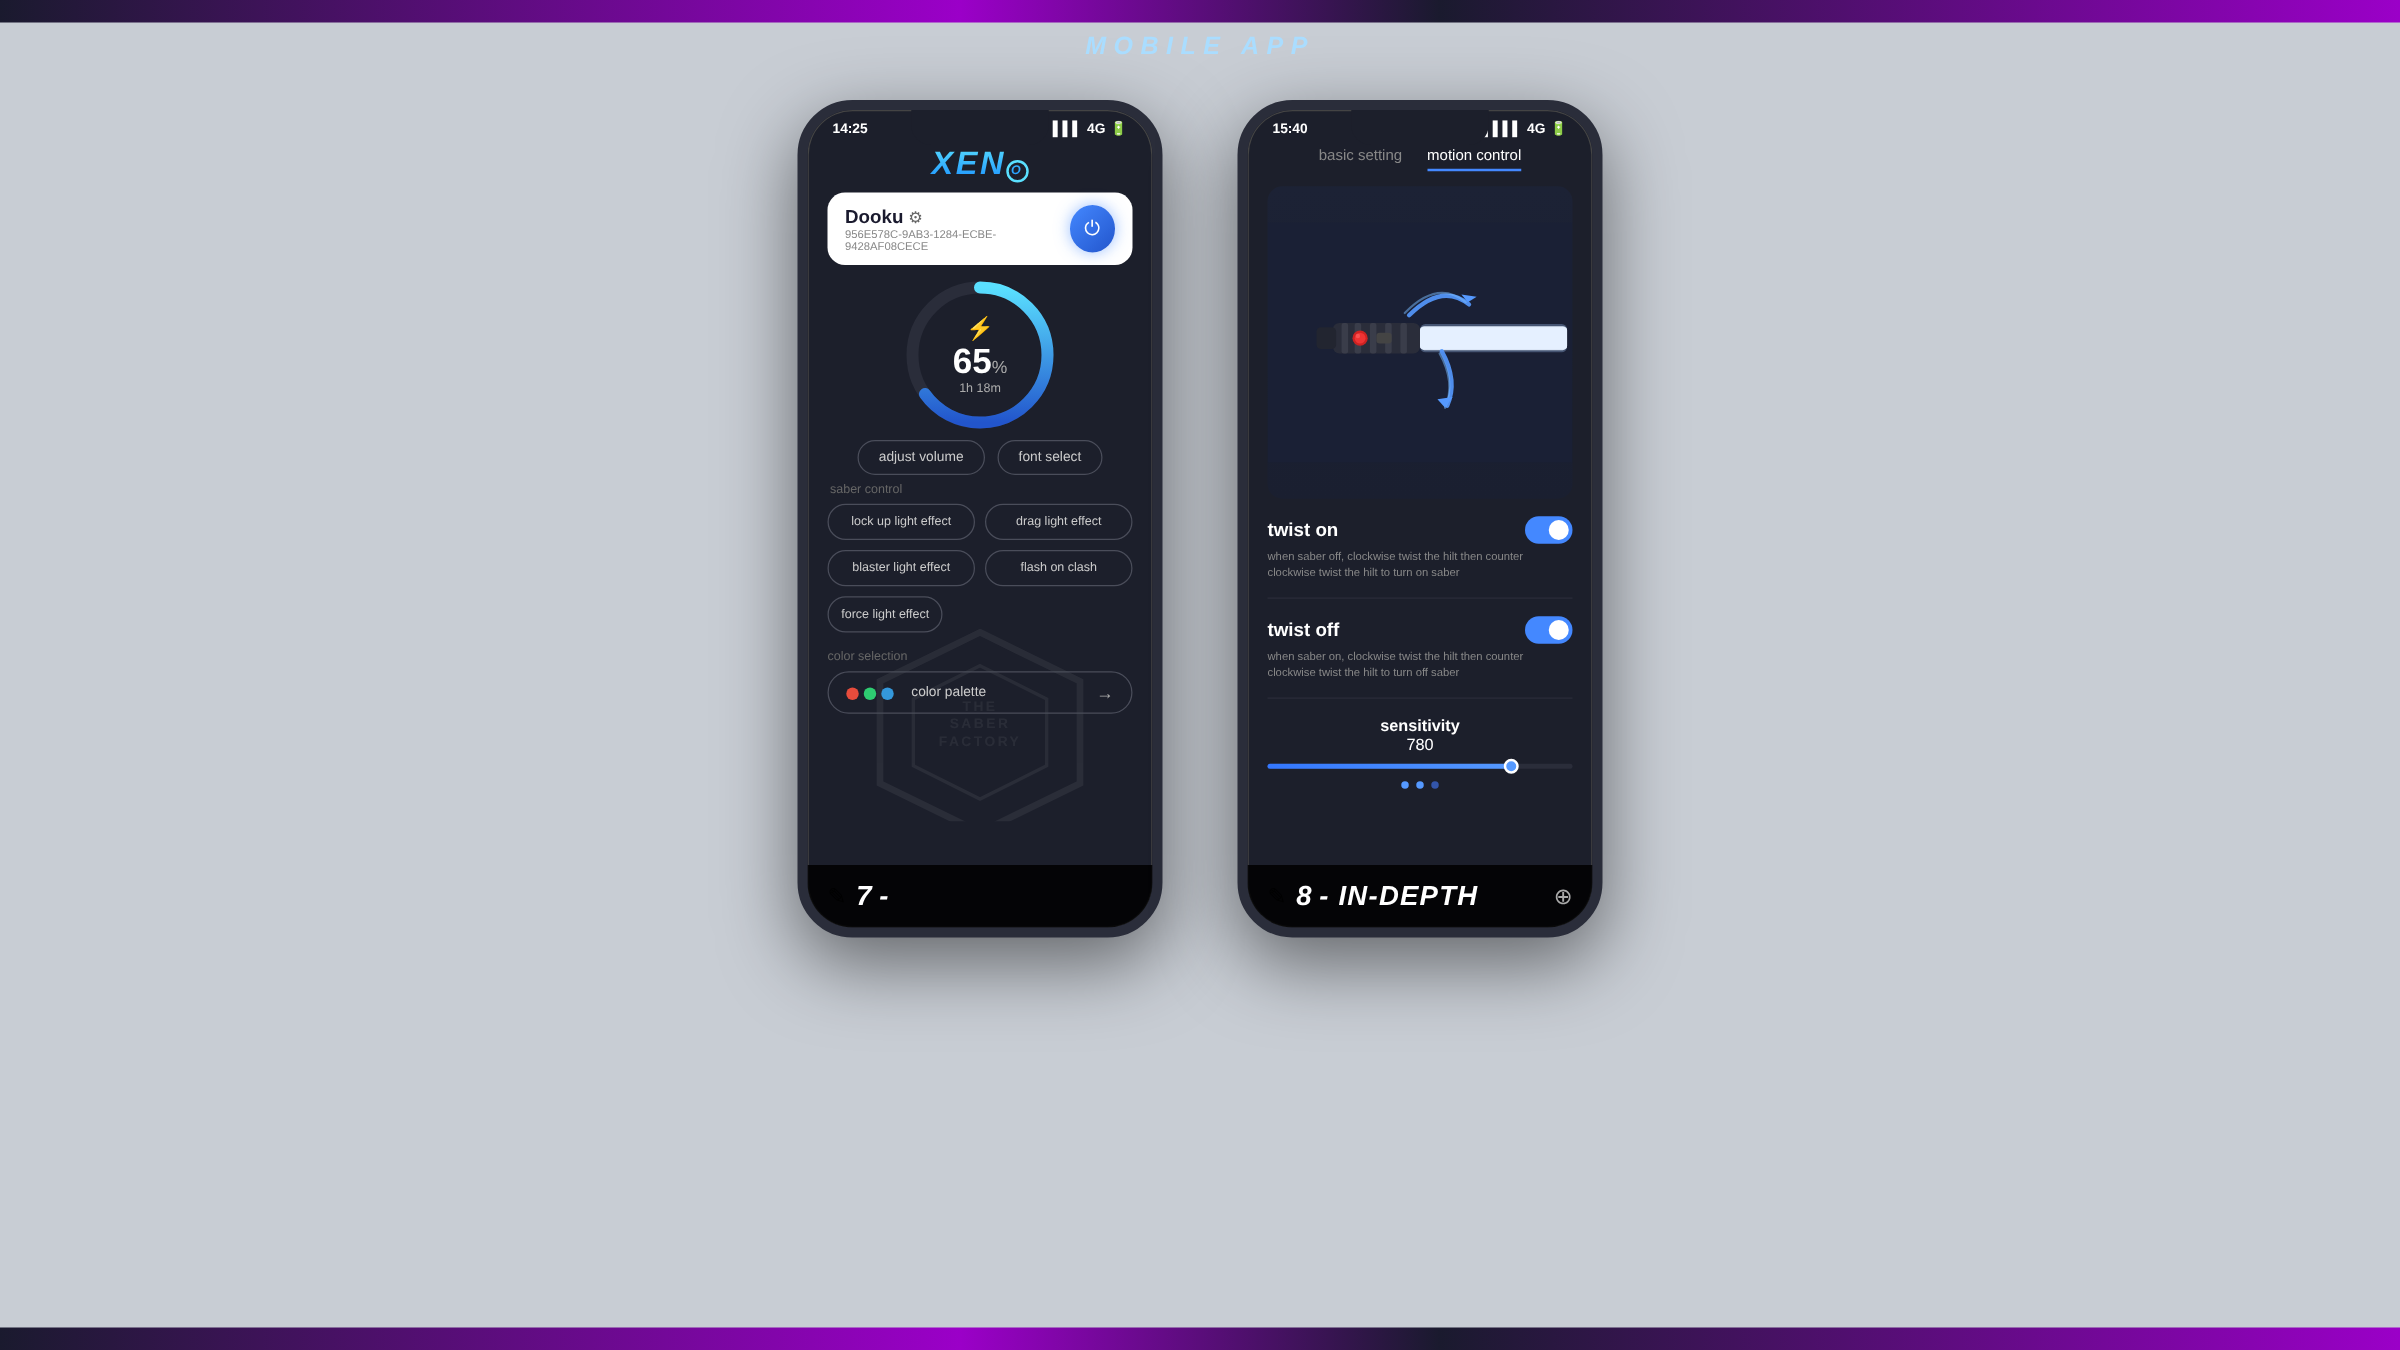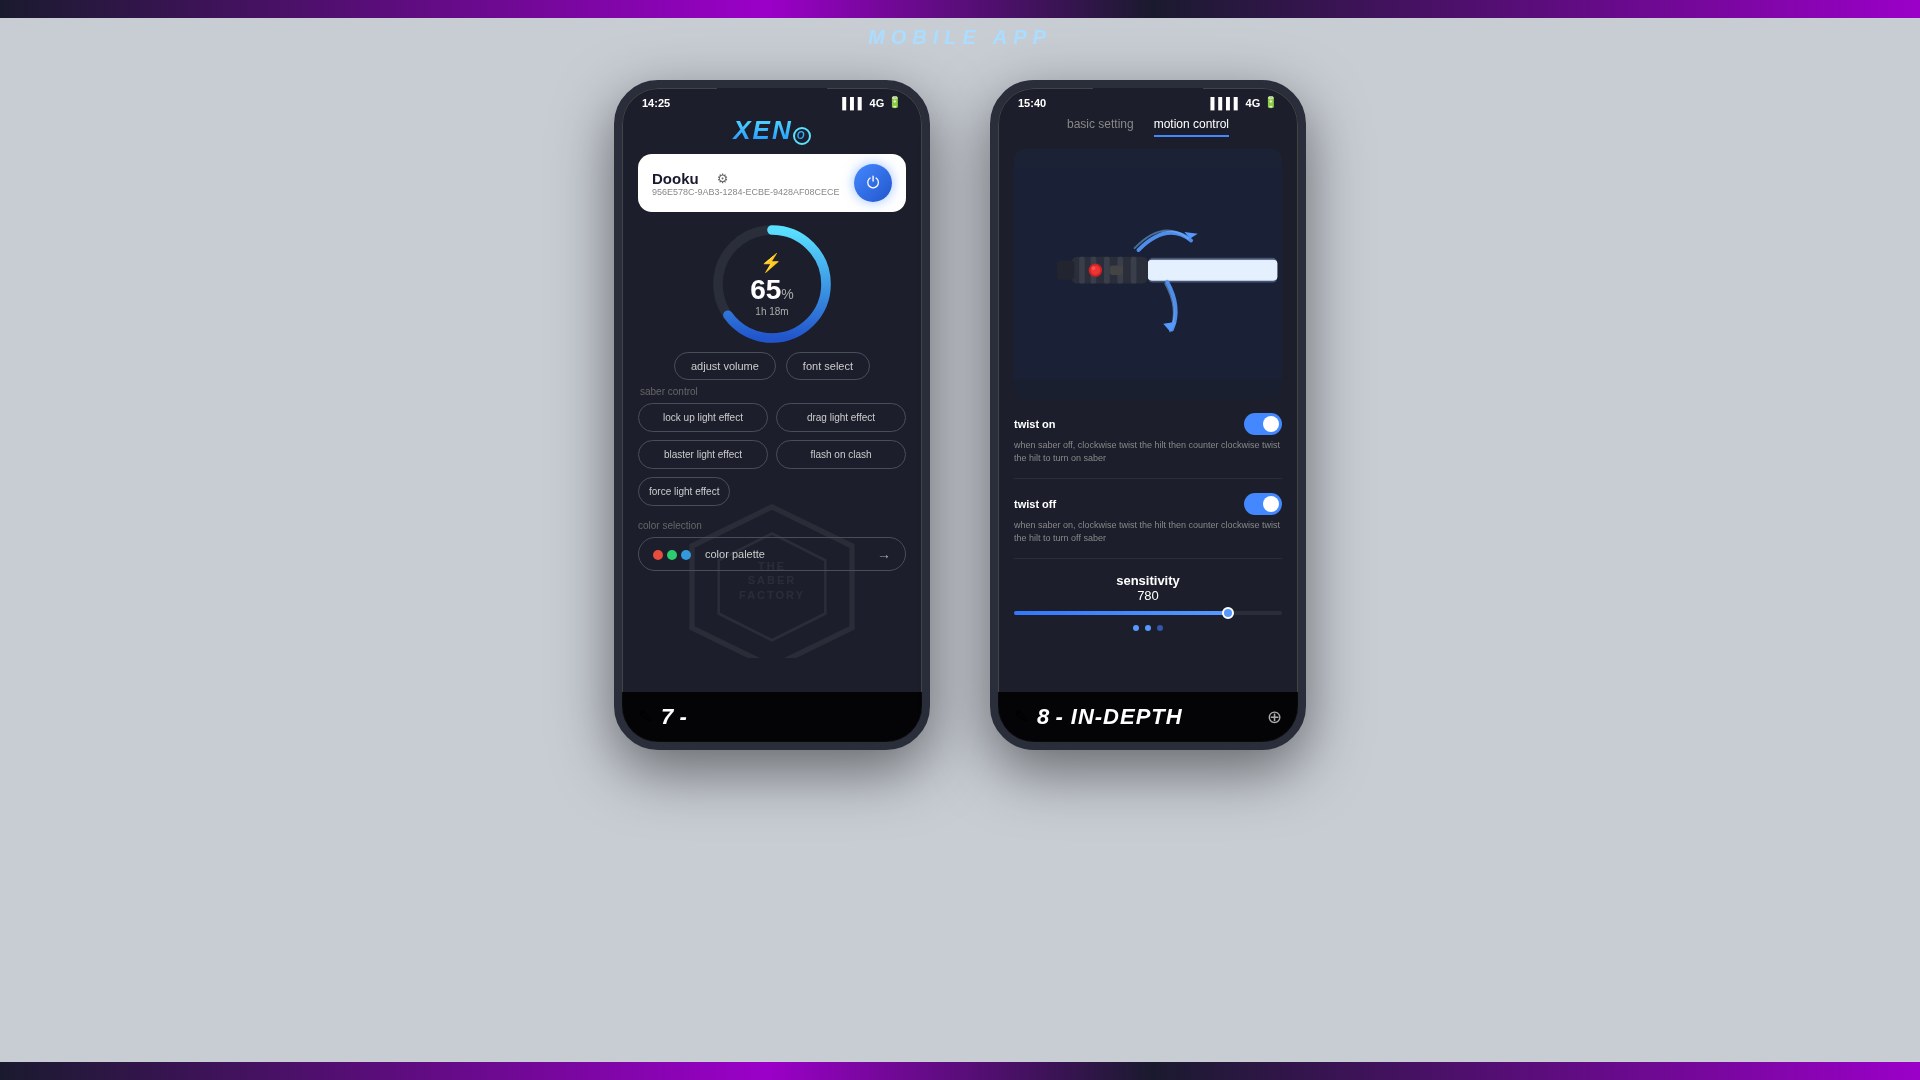--- a/index.html
+++ b/index.html
@@ -65,21 +65,21 @@
       top: 80px;
       left: 50%;
       transform: translateX(-50%);
       display: flex;
       gap: 60px;
       align-items: flex-start;
     }
 
     
     .phone {
-      width: 316px;
+      width: 292px;
       height: 670px;
       background: #1c1f2b;
       border-radius: 44px;
       border: 8px solid #2a2d3a;
       position: relative;
       box-shadow: 0 20px 60px rgba(0,0,0,0.5), inset 0 0 0 1px #444;
       overflow: hidden;
     }
     .phone-notch {
       position: absolute;
@@ -371,21 +371,21 @@
     .setting-item:last-of-type {
       border-bottom: none;
     }
     .setting-header {
       display: flex;
       justify-content: space-between;
       align-items: center;
       margin-bottom: 4px;
     }
     .setting-name {
-      font-size: 11px;
+      font-size: 15px;
       font-weight: 700;
       color: #fff;
     }
     .toggle {
       width: 38px; height: 22px;
       background: #4488ff;
       border-radius: 11px;
       position: relative;
     }
     .toggle-dot {
@@ -493,21 +493,21 @@
     <div class="phone1-content">
       
       <div class="xeno-logo-small">
         XEN<span style="display:inline-block;width:18px;height:18px;border-radius:50%;border:2px solid #5ae0ff;text-align:center;line-height:14px;font-size:10px;">O</span>
       </div>
 
       
       <div class="device-card">
         <div class="device-info">
           <div>
-            <div style="display:flex;gap:18px;align-items:center;">
+            <div style="display:flex;gap:4px;align-items:center;">
               <span class="device-name">Dooku</span>
               <span style="font-size:13px;color:#666;">⚙</span>
             </div>
             <div class="device-id">956E578C-9AB3-1284-ECBE-9428AF08CECE</div>
           </div>
         </div>
         <div class="power-btn">⏻</div>
       </div>
 
       

